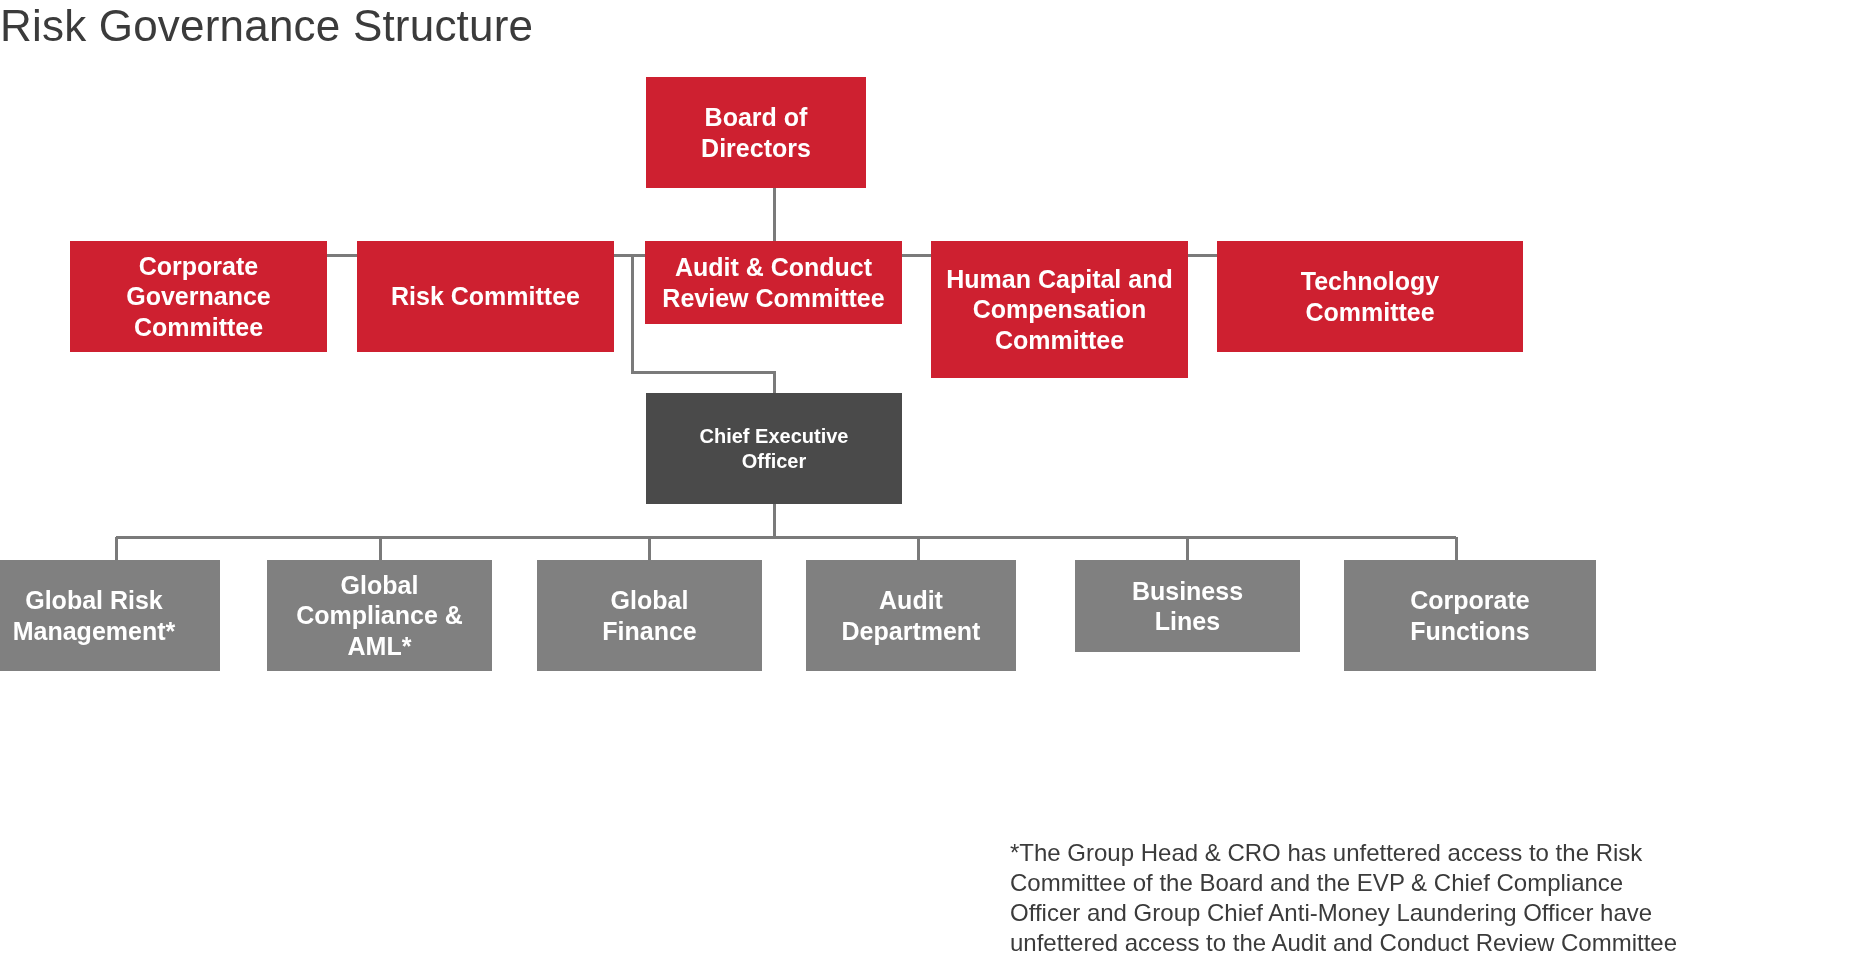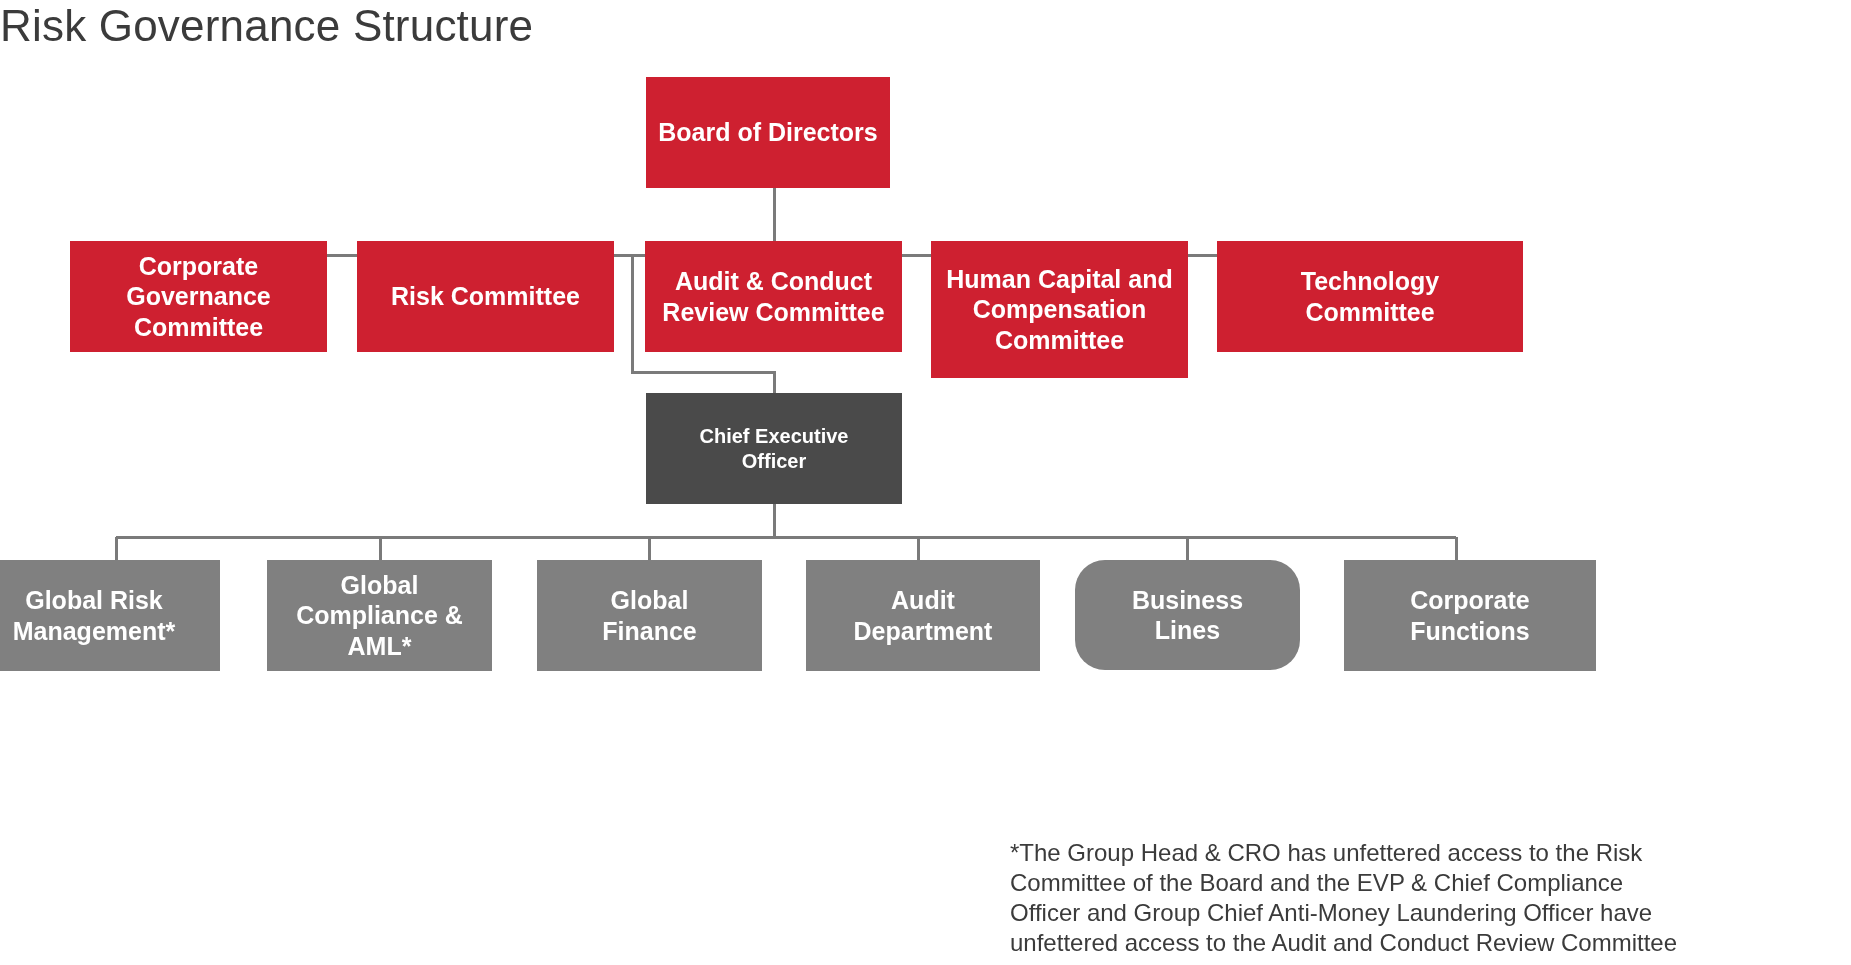--- a/index.html
+++ b/index.html
@@ -108,35 +108,35 @@
       <path d="M 116,537 L 1456,537"></path>
       <path d="M 116,537 L 116,560"></path>
       <path d="M 380,537 L 380,560"></path>
       <path d="M 649,537 L 649,560"></path>
       <path d="M 918,537 L 918,560"></path>
       <path d="M 1187,537 L 1187,560"></path>
       <path d="M 1456,537 L 1456,560"></path>
     </g>
   </svg>
 
-  <div class="node level-board" style="left:646px; top:77px; width:244px; height:111px;">
+  <div class="node level-board" style="left:646px; top:77px; width:220px; height:111px;">
     <span class="node-label">Board of Directors</span>
   </div>
 
   <div class="node level-comm" style="left:70px; top:241px; width:257px; height:111px;">
     <span class="node-label">Corporate
 Governance
 Committee</span>
   </div>
 
   <div class="node level-comm" style="left:357px; top:241px; width:257px; height:111px;justify-content:flex-end;">
     <span class="node-label">Risk Committee</span>
   </div>
 
-  <div class="node level-comm" style="left:645px; top:241px; width:257px; height:111px;">
+  <div class="node level-comm" style="left:645px; top:241px; width:257px; height:83px;">
     <span class="node-label">Audit &amp; Conduct
 Review Committee</span>
   </div>
 
   <div class="node level-comm" style="left:931px; top:241px; width:257px; height:137px;">
     <span class="node-label">Human Capital and
 Compensation
 Committee</span>
   </div>
 
@@ -159,26 +159,26 @@
     <span class="node-label">Global
 Compliance &amp;
 AML*</span>
   </div>
 
   <div class="node level-fn" style="left:537px; top:560px; width:225px; height:111px;">
     <span class="node-label">Global
 Finance</span>
   </div>
 
-  <div class="node level-fn" style="left:806px; top:560px; width:234px; height:111px;">
+  <div class="node level-fn" style="left:806px; top:560px; width:210px; height:111px;">
     <span class="node-label">Audit
 Department</span>
   </div>
 
-  <div class="node level-fn" style="left:1075px; top:560px; width:225px; height:110px;border-radius:30px;">
+  <div class="node level-fn" style="left:1075px; top:560px; width:225px; height:92px;">
     <span class="node-label">Business
 Lines</span>
   </div>
 
   <div class="node level-fn" style="left:1344px; top:560px; width:252px; height:111px;">
     <span class="node-label">Corporate
 Functions</span>
   </div>
 
   <div id="footnote">*The Group Head &amp; CRO has unfettered access to the Risk

